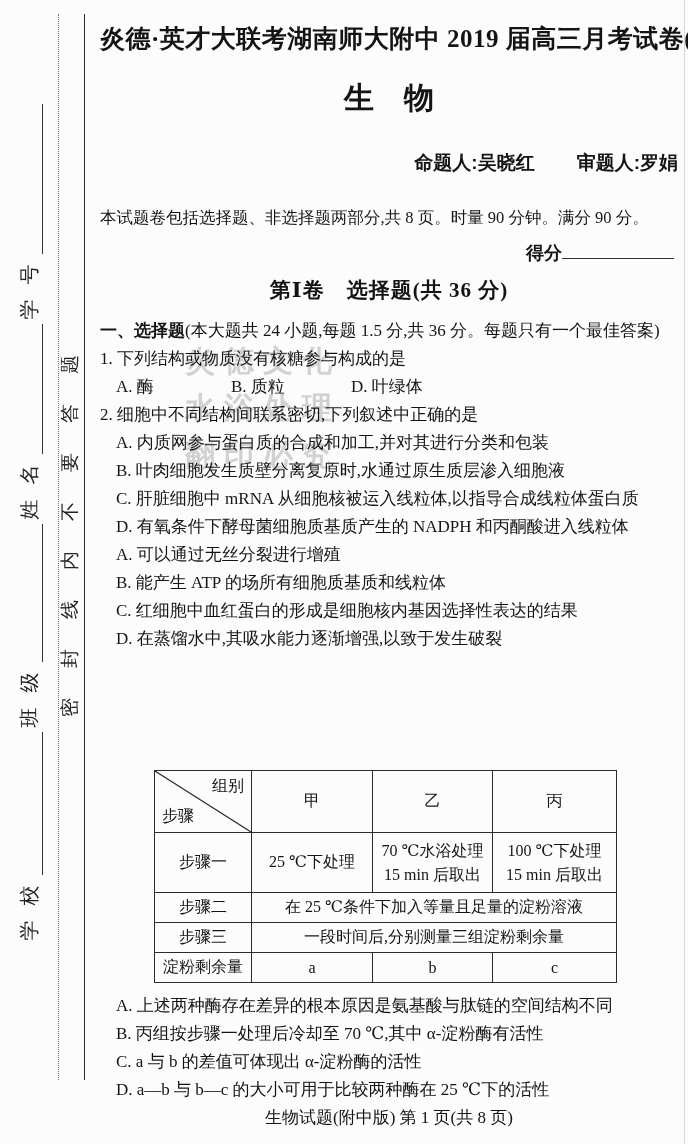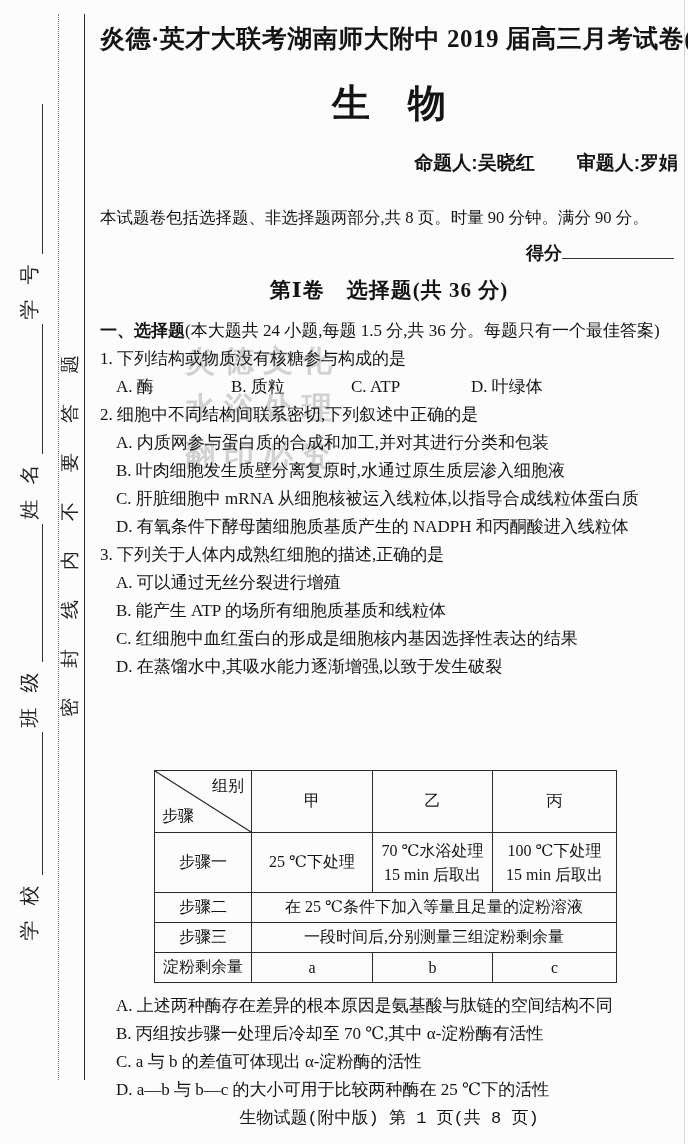--- a/index.html
+++ b/index.html
@@ -32,21 +32,21 @@
     font-size:30px;line-height:47px;letter-spacing:9px;font-weight:bold;
   }
   
   .content{left:100px;top:0;width:578px;z-index:1;}
   .exam-title{
     position:absolute;left:0;top:22px;width:578px;text-align:center;
     font-size:25px;font-weight:bold;white-space:nowrap;letter-spacing:0.5px;
   }
   .subject-title{
     position:absolute;left:0;top:78px;width:578px;text-align:center;
-    font-size:38px;font-weight:bold;
+    font-size:30px;font-weight:bold;
   }
   .authors{
     position:absolute;left:0;top:150px;width:578px;text-align:right;
     font-size:19px;font-weight:bold;
     font-family:"Liberation Sans","DejaVu Sans",sans-serif;
   }
   .authors .gap{display:inline-block;width:42px;}
   .instructions{
     position:absolute;left:0;top:207px;width:578px;text-align:left;
     font-size:16.5px;
@@ -73,21 +73,21 @@
   td{border:1.4px solid #2b2b2b;text-align:center;vertical-align:middle;
      font-size:16px;color:#141414;padding:0;}
   .c0{width:96px;} .c1{width:120px;} .c2{width:119px;} .c3{width:123px;}
   .rhead{height:62px;} .r1{height:60px;} .rs{height:30px;}
   .diag{position:relative;}
   .diag svg{position:absolute;left:0;top:0;width:100%;height:100%;}
   .diag .tr{position:absolute;right:7px;top:5px;font-size:16px;}
   .diag .bl{position:absolute;left:7px;bottom:5px;font-size:16px;}
   .cell2 div{line-height:24px;}
   
-  .footer{left:100px;top:1106px;width:578px;text-align:center;font-size:17px;z-index:1;font-family:Liberation Mono, monospace;}
+  .footer{left:100px;top:1106px;width:578px;text-align:center;font-size:17px;z-index:1;}
 </style>
 </head>
 <body>
 
 <div class="edge-line dotted-line"></div>
 <div class="edge-line solid-line"></div>
 <div class="edge-line scan-edge"></div>
 
 <div class="rot fields-strip">
   <span>学 校</span>
@@ -123,31 +123,29 @@
 
 <div class="abs qbody">
   <div class="line">
     <span class="bold">一、选择题</span><span>(本大题共 24 小题,每题 1.5 分,共 36 分。每题只有一个最佳答案)</span>
   </div>
 
   <div class="line">1. 下列结构或物质没有核糖参与构成的是</div>
   <div class="line opt-grid">
     <span>A. 酶</span>
     <span>B. 质粒</span>
-    <span>C. ATP</span>
     <span>D. 叶绿体</span>
   </div>
 
   <div class="line">2. 细胞中不同结构间联系密切,下列叙述中正确的是</div>
   <div class="line opt">A. 内质网参与蛋白质的合成和加工,并对其进行分类和包装</div>
   <div class="line opt">B. 叶肉细胞发生质壁分离复原时,水通过原生质层渗入细胞液</div>
   <div class="line opt">C. 肝脏细胞中 mRNA 从细胞核被运入线粒体,以指导合成线粒体蛋白质</div>
   <div class="line opt">D. 有氧条件下酵母菌细胞质基质产生的 NADPH 和丙酮酸进入线粒体</div>
 
-  <div class="line">3. 下列关于人体内成熟红细胞的描述,正确的是</div>
   <div class="line opt">A. 可以通过无丝分裂进行增殖</div>
   <div class="line opt">B. 能产生 ATP 的场所有细胞质基质和线粒体</div>
   <div class="line opt">C. 红细胞中血红蛋白的形成是细胞核内基因选择性表达的结果</div>
   <div class="line opt">D. 在蒸馏水中,其吸水能力逐渐增强,以致于发生破裂</div>
 
 </div>
 
 <div class="abs q4table">
   <table>
     <tbody>

